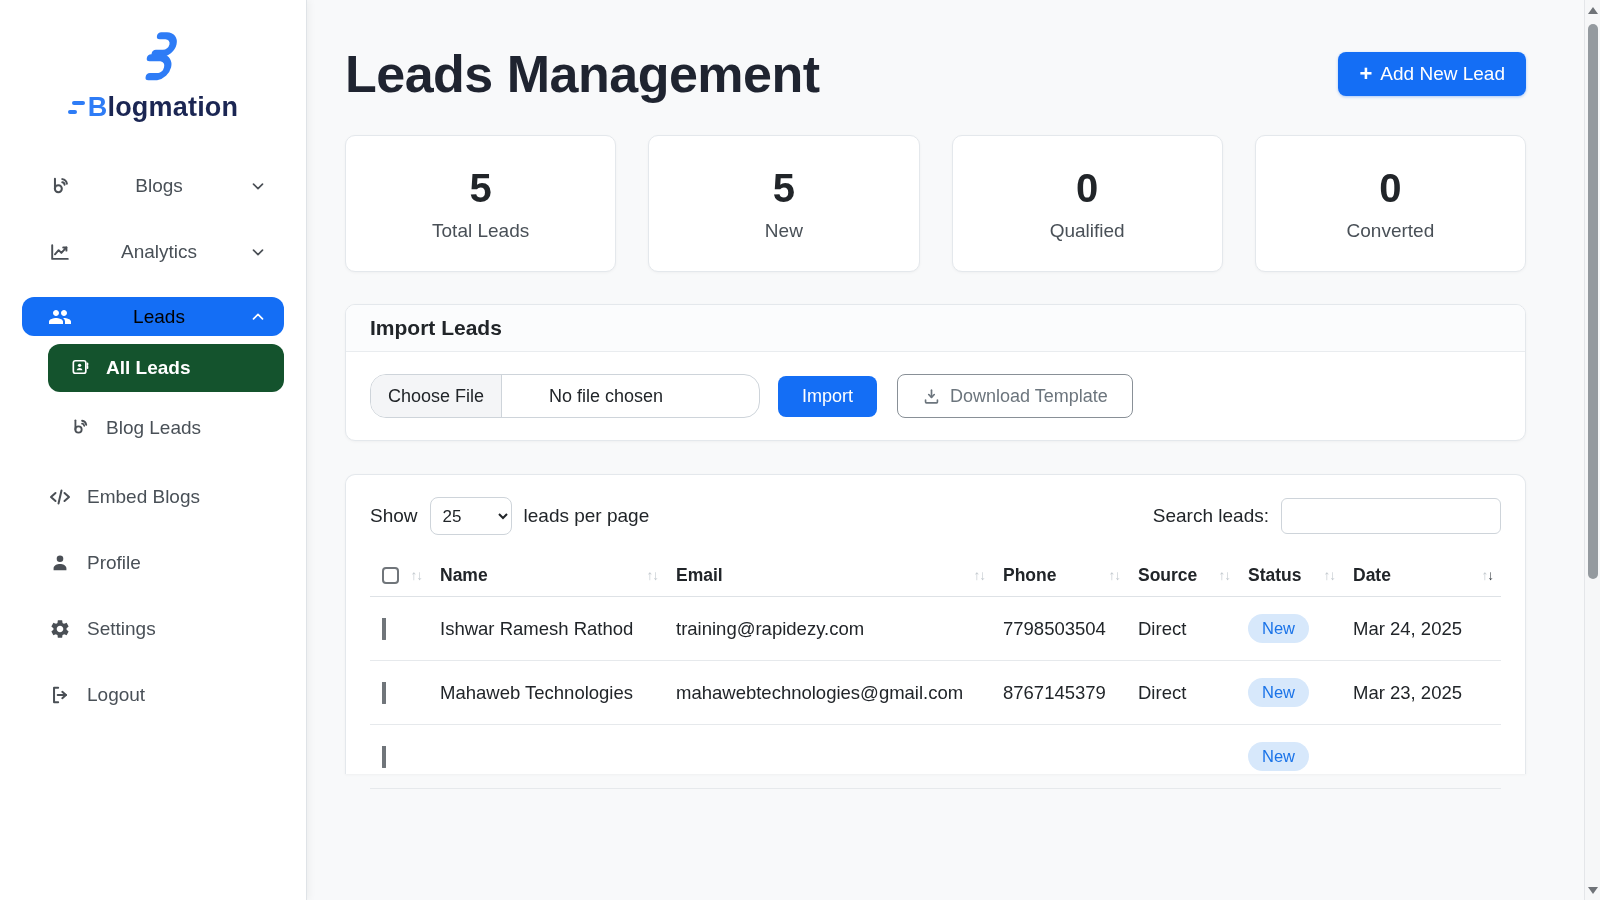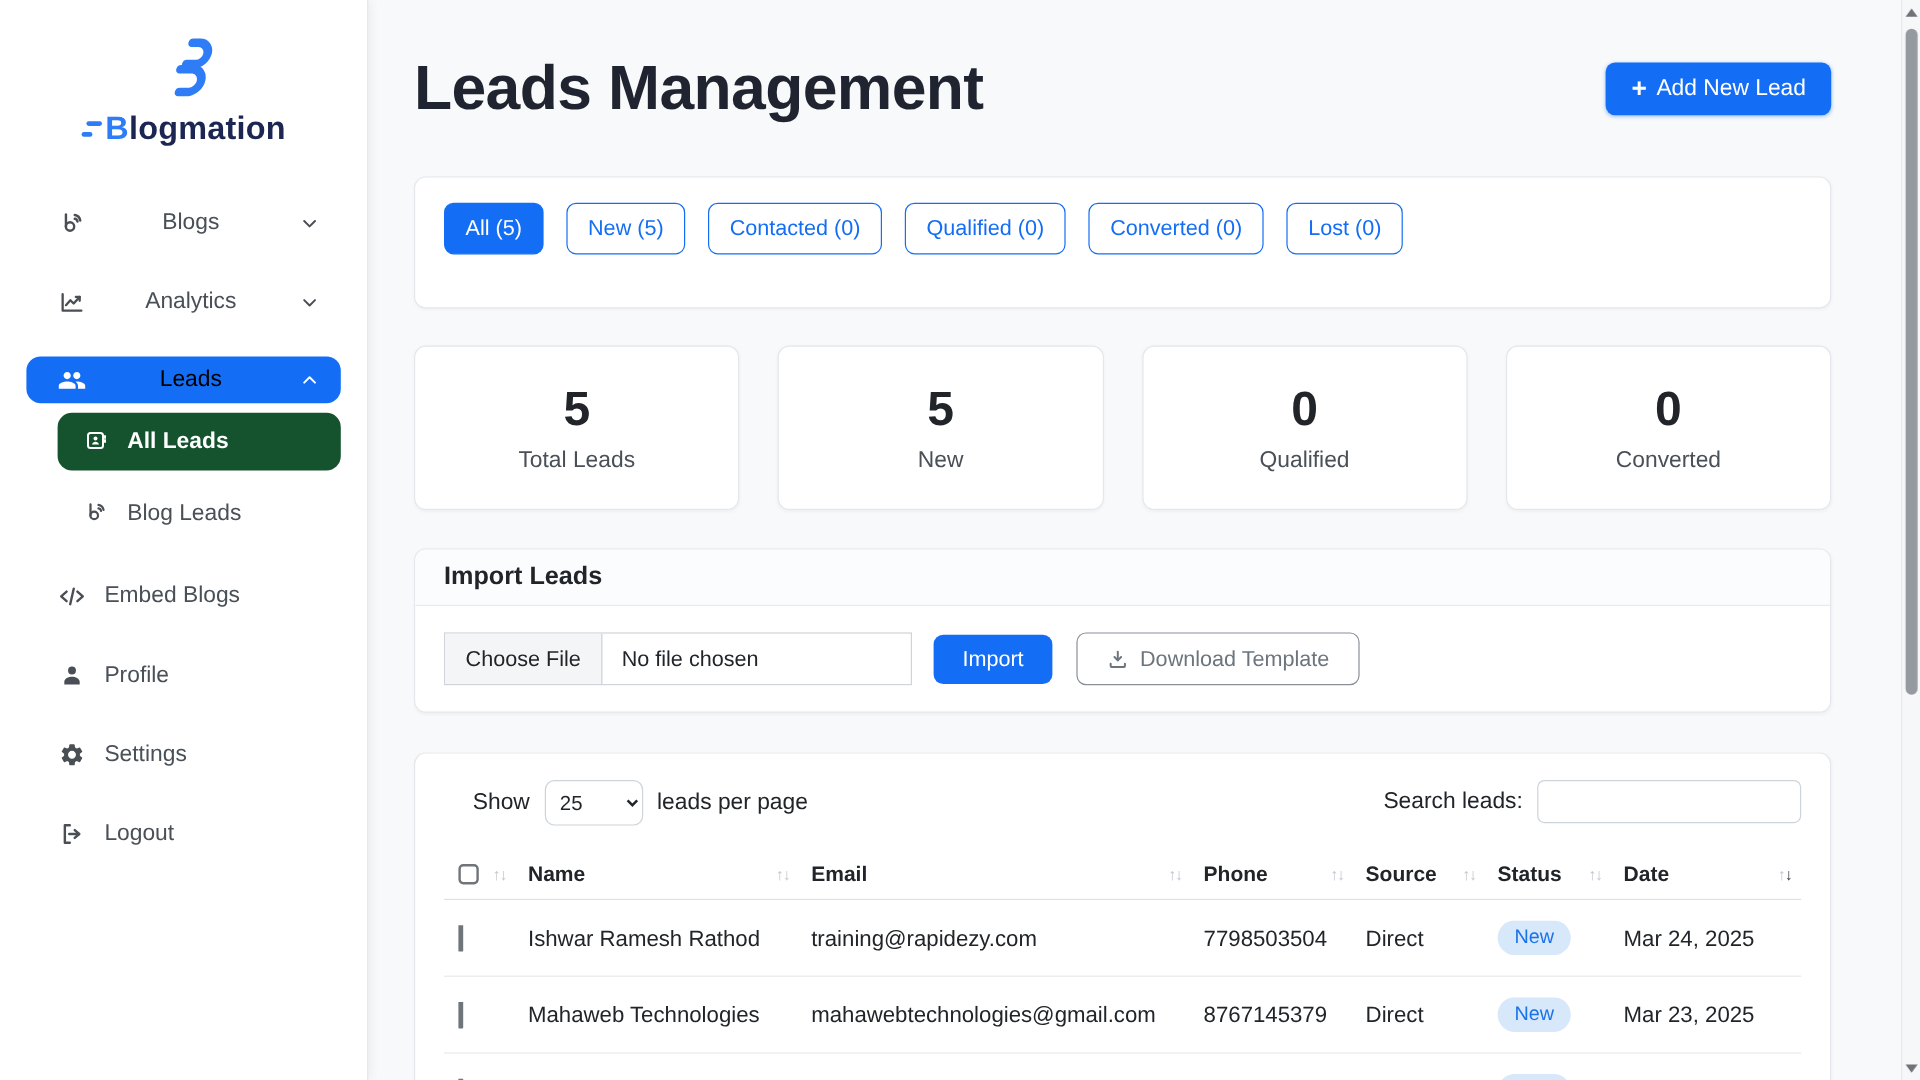--- a/index.html
+++ b/index.html
@@ -72,32 +72,32 @@
   
   .stats { display:flex; gap:32px; margin-top:31px; }
   .stat-card { flex:1; height:137px; display:flex; flex-direction:column; align-items:center; justify-content:center; gap:9px; }
   .stat-value { font-size:40px; font-weight:bold; color:#212529; }
   .stat-label { font-size:19px; color:#495057; }
 
   
   .import-card { margin-top:32px; overflow:hidden; }
   .import-header { padding:11px 24px; font-size:21px; font-weight:bold; background:#fbfcfd; border-bottom:1px solid #e9ecef; }
   .import-body { padding:22px 24px; display:flex; align-items:center; }
-  .file-input { display:flex; border:1px solid #ced4da; border-radius:0; overflow:hidden; width:390px; height:44px; cursor:pointer; background:#fff; }
+  .file-input { display:flex; border:1px solid #ced4da; border-radius:16px; overflow:hidden; width:390px; height:44px; cursor:pointer; background:#fff;gap:31px; }
   .file-btn { background:#f4f5f7; border-right:1px solid #ced4da; padding:0 17px; display:flex; align-items:center; font-size:18px; color:#212529; }
   .file-status { display:flex; align-items:center; padding:0 16px; font-size:18px; color:#212529; }
   .btn-import { margin-left:18px; padding:10px 24px; font-size:18px; box-shadow:none; }
   .btn-outline {
     margin-left:20px; background:#fff; border:1px solid #899097; color:#6c757d; border-radius:8px;
     font-family:inherit; font-size:18px; padding:10px 24px; cursor:pointer; display:inline-flex; align-items:center; gap:9px; height:44px;
   }
 
   
   .table-card { margin-top:33px; padding:22px 24px 0; border-bottom:none; border-bottom-left-radius:0; border-bottom-right-radius:0; height:300px; }
-  .table-controls { display:flex; align-items:flex-start; justify-content:space-between; margin-bottom:20px;margin-left:24px; }
+  .table-controls { display:flex; align-items:center; justify-content:space-between; margin-bottom:20px; }
   .tc-left, .tc-right { display:flex; align-items:center; gap:12px; font-size:19px; color:#212529; }
   .page-size {
     font-family:inherit; font-size:17px; color:#212529; width:82px; height:38px;
     border:1px solid #ced4da; border-radius:8px; padding:0 8px; background:#fff;
   }
   .search-input { width:220px; height:36px; border:1px solid #ced4da; border-radius:6px; padding:0 10px; font-family:inherit; font-size:17px; background:#fff; }
 
   .lt-grid { display:grid; grid-template-columns:60px 236px 327px 135px 110px 105px 1fr; align-items:center; }
   .lt-head { height:42px; border-bottom:1px solid #dee2e6; }
   .lt-head .cell { display:flex; align-items:center; justify-content:space-between; font-size:17.5px; font-weight:bold; color:#212529; padding:0 8px 0 10px; }
@@ -253,28 +253,20 @@
 <main class="main">
 
   <div class="page-header">
     <h1 class="page-title">Leads Management</h1>
     <button class="btn-primary">
       <span class="plus">+</span>
       <span>Add New Lead</span>
     </button>
   </div>
 
-  <div class="card filter-card">
-    <button class="chip active">All (5)</button>
-    <button class="chip">New (5)</button>
-    <button class="chip">Contacted (0)</button>
-    <button class="chip">Qualified (0)</button>
-    <button class="chip">Converted (0)</button>
-    <button class="chip">Lost (0)</button>
-  </div>
 
   <div class="stats">
     <div class="card stat-card">
       <div class="stat-value">5</div>
       <div class="stat-label">Total Leads</div>
     </div>
     <div class="card stat-card">
       <div class="stat-value">5</div>
       <div class="stat-label">New</div>
     </div>

